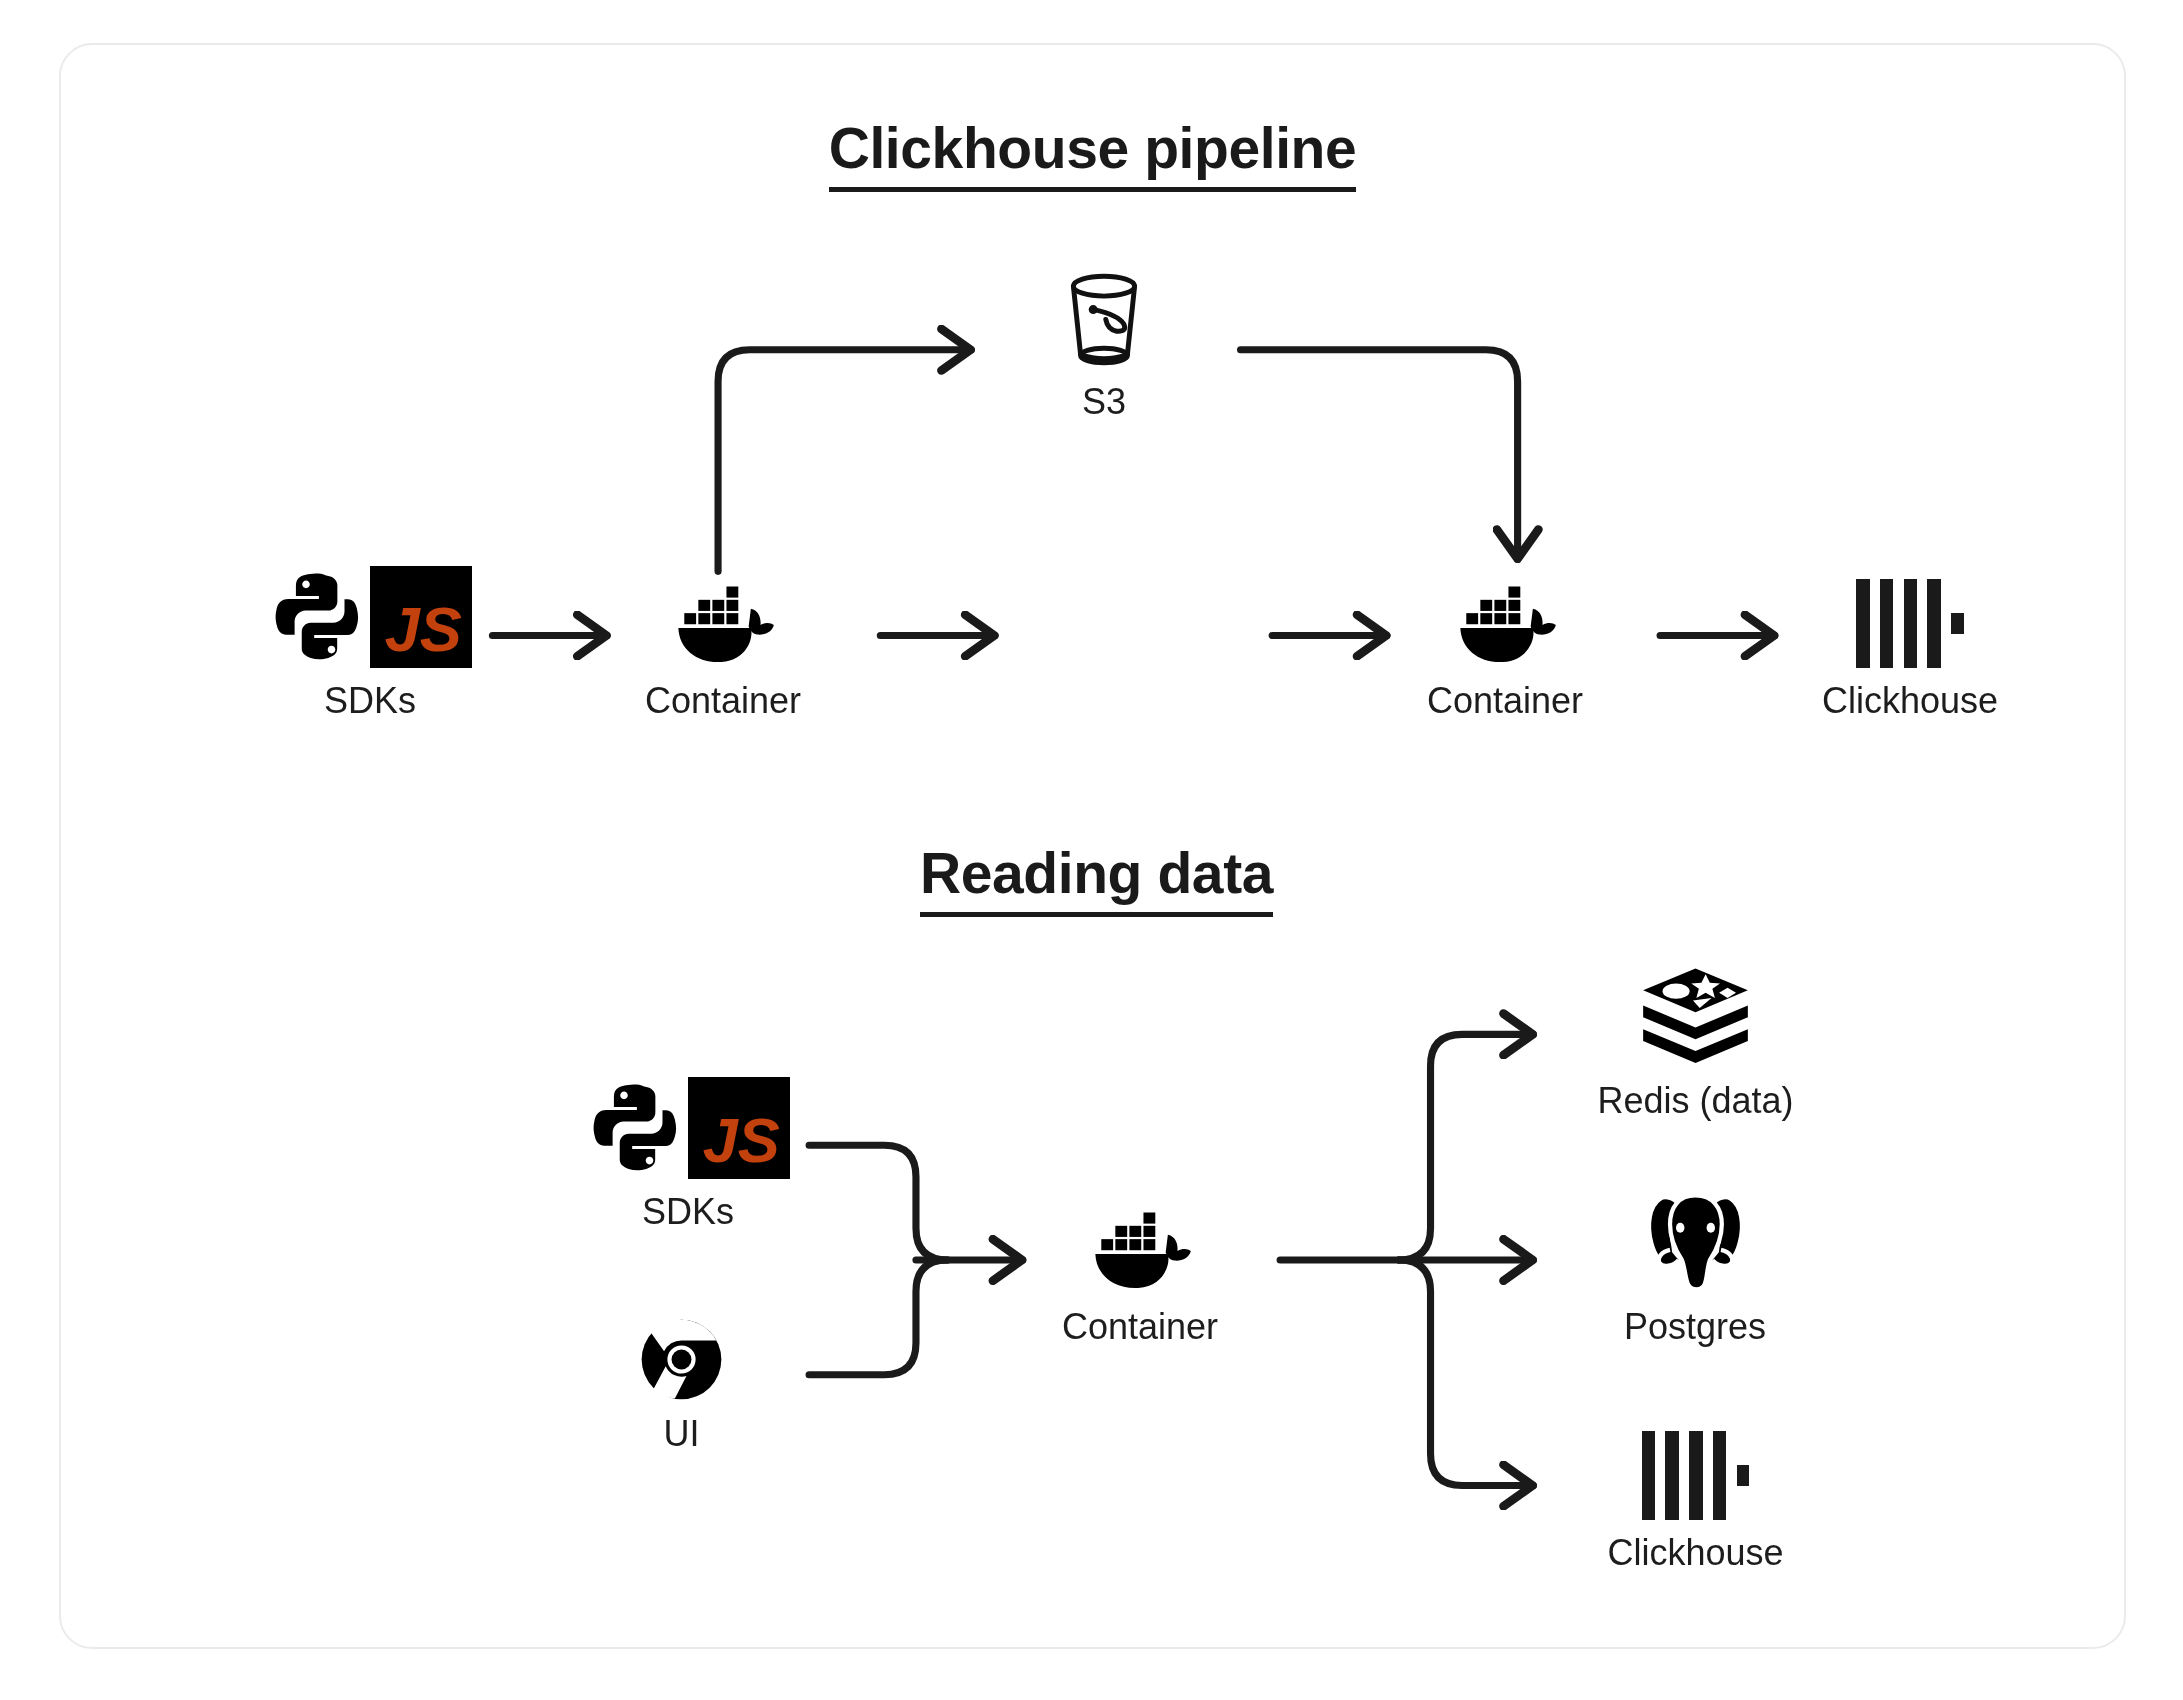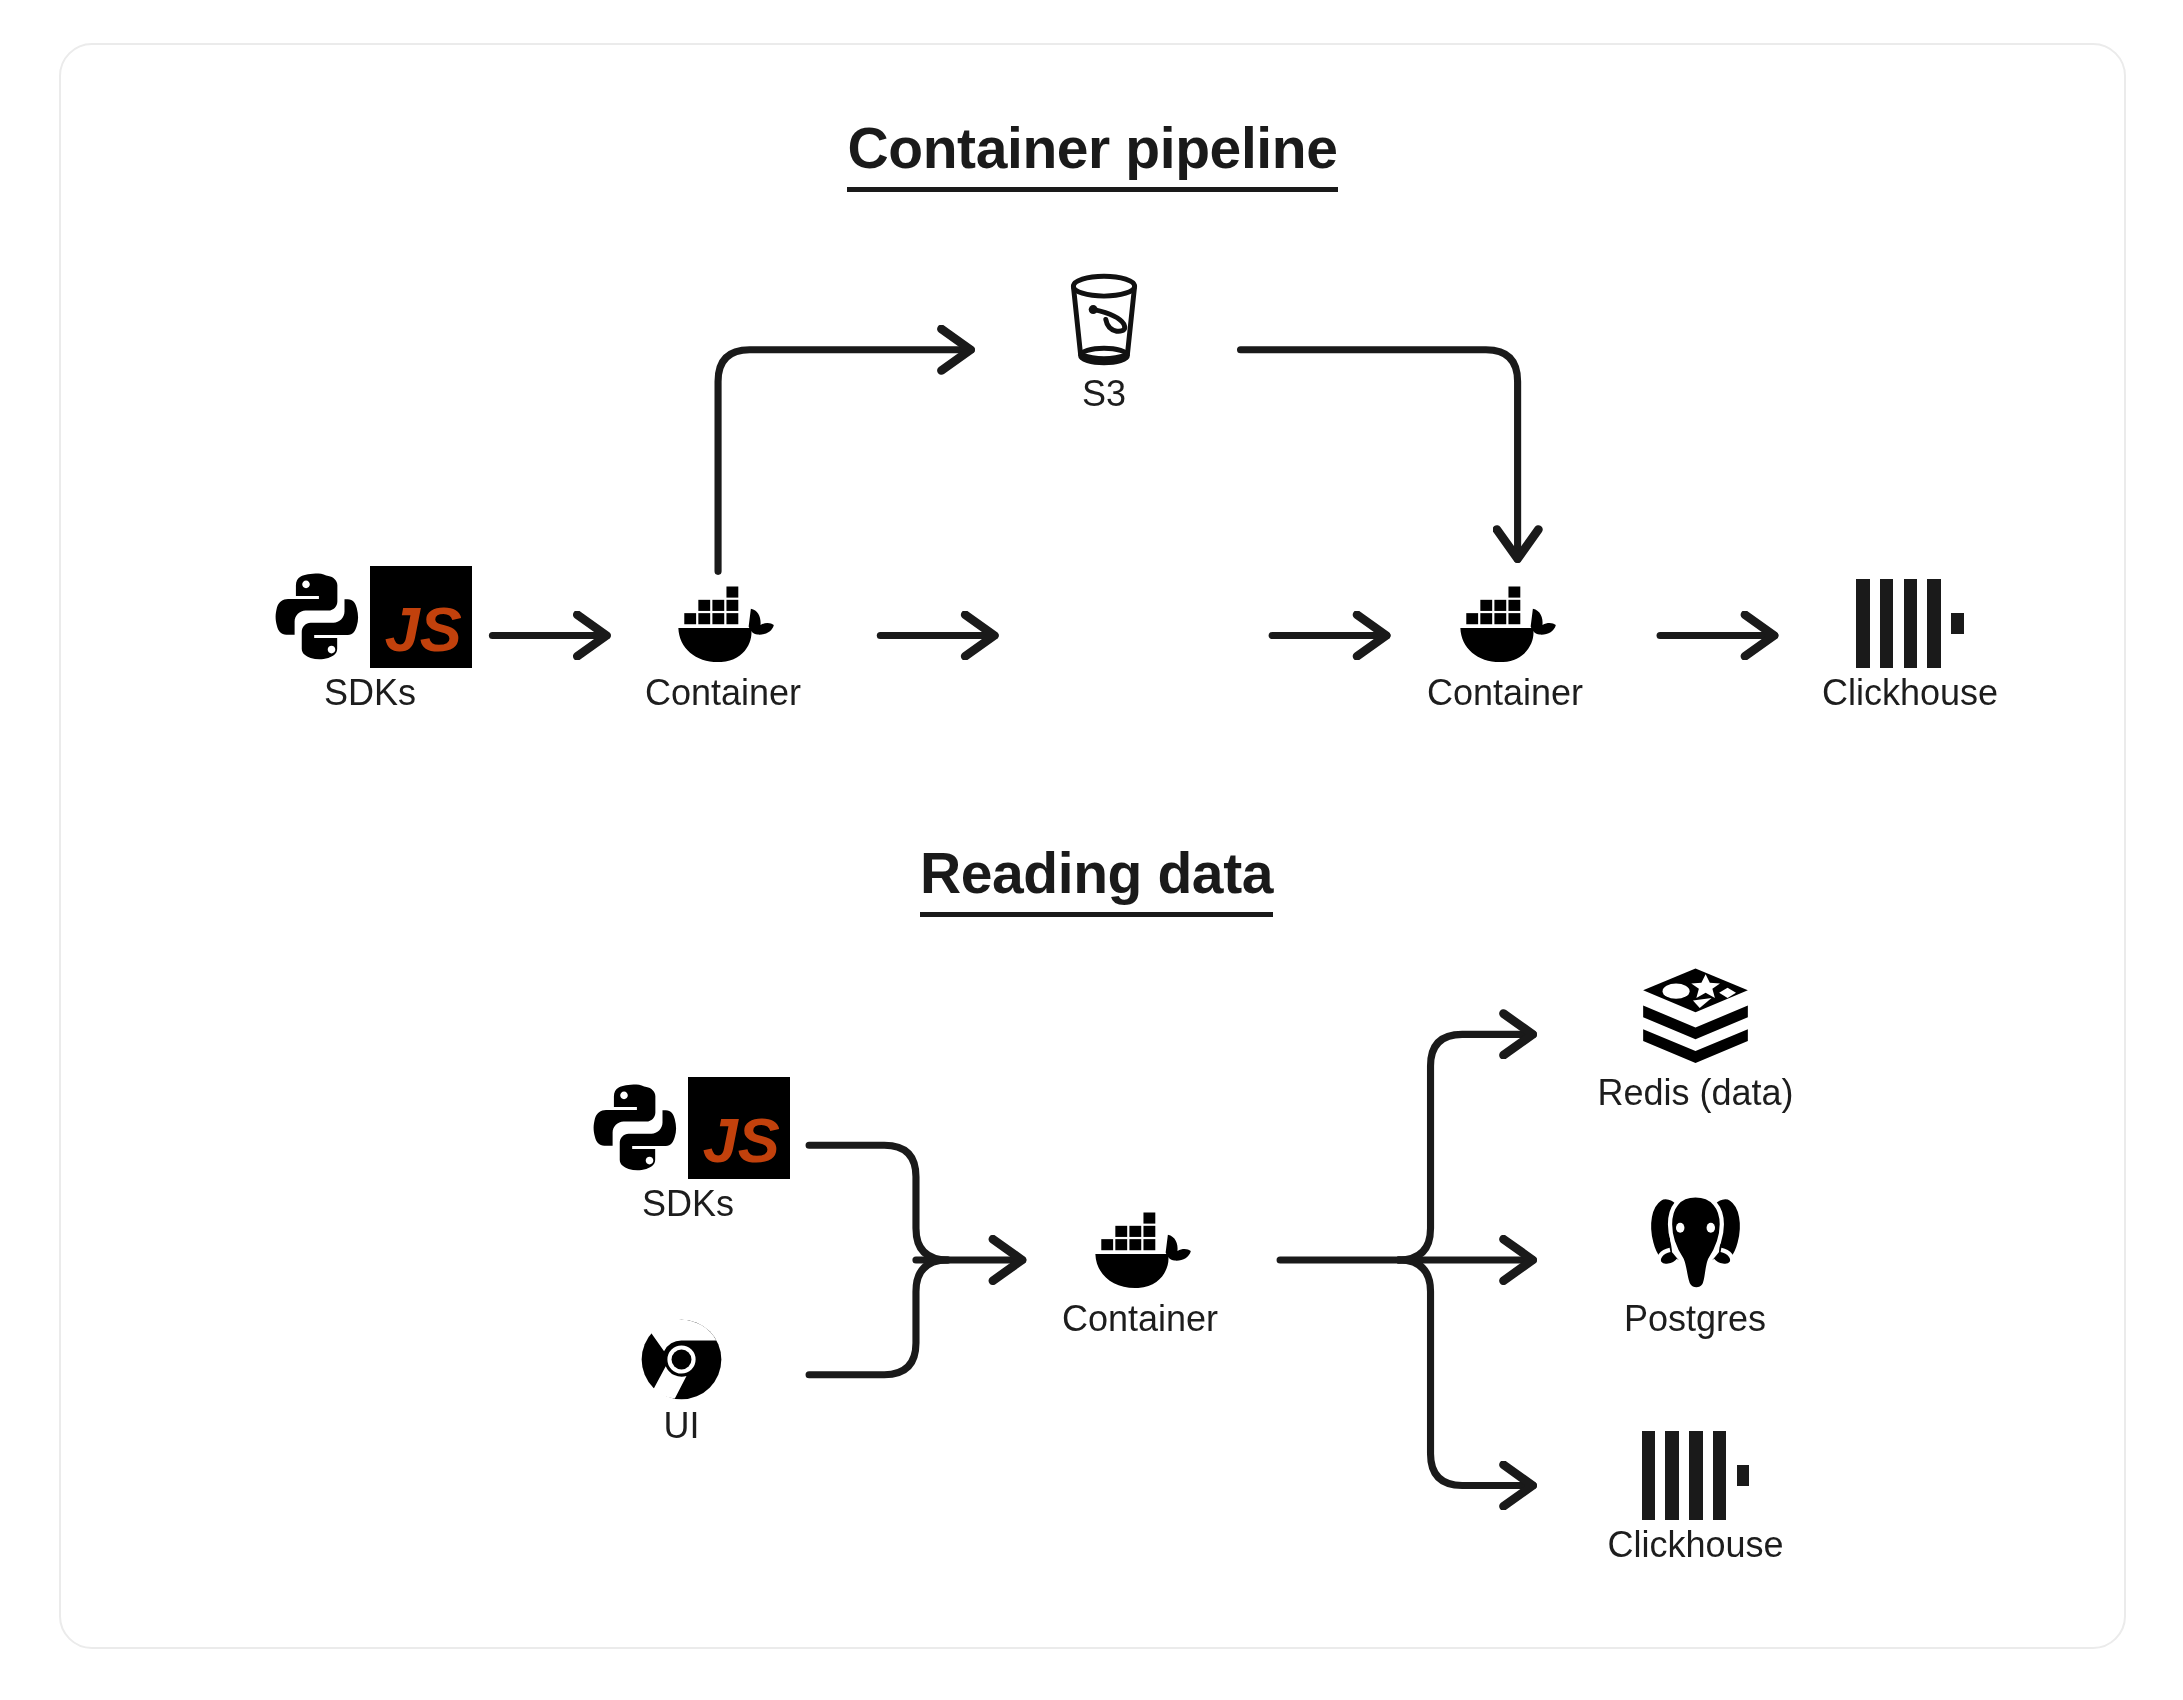--- a/index.html
+++ b/index.html
@@ -38,21 +38,21 @@
   .title-underline { border-bottom: 5.6px solid #1a1a1a; padding-bottom: 7.1px; }
   .node {
     position: absolute;
     display: flex;
     flex-direction: column;
     align-items: center;
     justify-content: flex-start;
   }
   .node-icon { display: flex; align-items: flex-end; justify-content: center; }
   .node-label {
-    margin-top: 5px;
+    margin-top: 13px;
     font-size: 36px;
     color: #1d1d1d;
     white-space: nowrap;
     line-height: 1.1;
   }
   .js-box {
     background: #000000;
     display: flex; align-items: flex-end; justify-content: flex-end;
     box-sizing: border-box;
   }
@@ -101,21 +101,21 @@
 
       <path d="M 1690 1535 Q 1730 1535 1730 1495 L 1730 1290 Q 1730 1250 1770 1250 L 1860 1250" marker-end="url(#ah)"></path>
 
       <path d="M 1690 1535 L 1860 1535" marker-end="url(#ah)"></path>
 
       <path d="M 1690 1535 Q 1730 1535 1730 1575 L 1730 1780 Q 1730 1820 1770 1820 L 1860 1820" marker-end="url(#ah)"></path>
     </g>
   </svg>
 
   <div class="section-title" id="title-ingestion">
-    <span class="title-underline">Container pipeline</span>
+    <span class="title-underline">Clickhouse pipeline</span>
   </div>
 
   <div class="section-title" id="title-reading">
     <span class="title-underline">Reading data</span>
   </div>
 
   <div class="node" style="left:182px; top:520px; width:254px;">
     <div class="node-icon" style="height:103px;">
       <svg width="102" height="102" viewBox="0 0 110 110">
         <path fill="#000" d="M54.3 8c-8.2 0-15.2 1-19 3.2-3.4 2-5.2 5-5.2 9.5v11.6h24.8v3.2H21.6c-5.6 0-10.4 3.3-12 9.6-1.8 7.2-1.9 11.8 0 19.4 1.4 5.7 4.6 9.7 10.2 9.7h8.9V59.9c0-6.3 5.4-11.8 11.9-11.8h24.6c5.3 0 9.6-4.4 9.6-9.8V20.7c0-5.2-4.4-9.1-9.6-10C61.9 10.1 58.4 8 54.3 8zM41 15.6c2.3 0 4.1 1.9 4.1 4.2 0 2.3-1.8 4.1-4.1 4.1-2.3 0-4.1-1.9-4.1-4.1 0-2.3 1.9-4.2 4.1-4.2z"></path>

